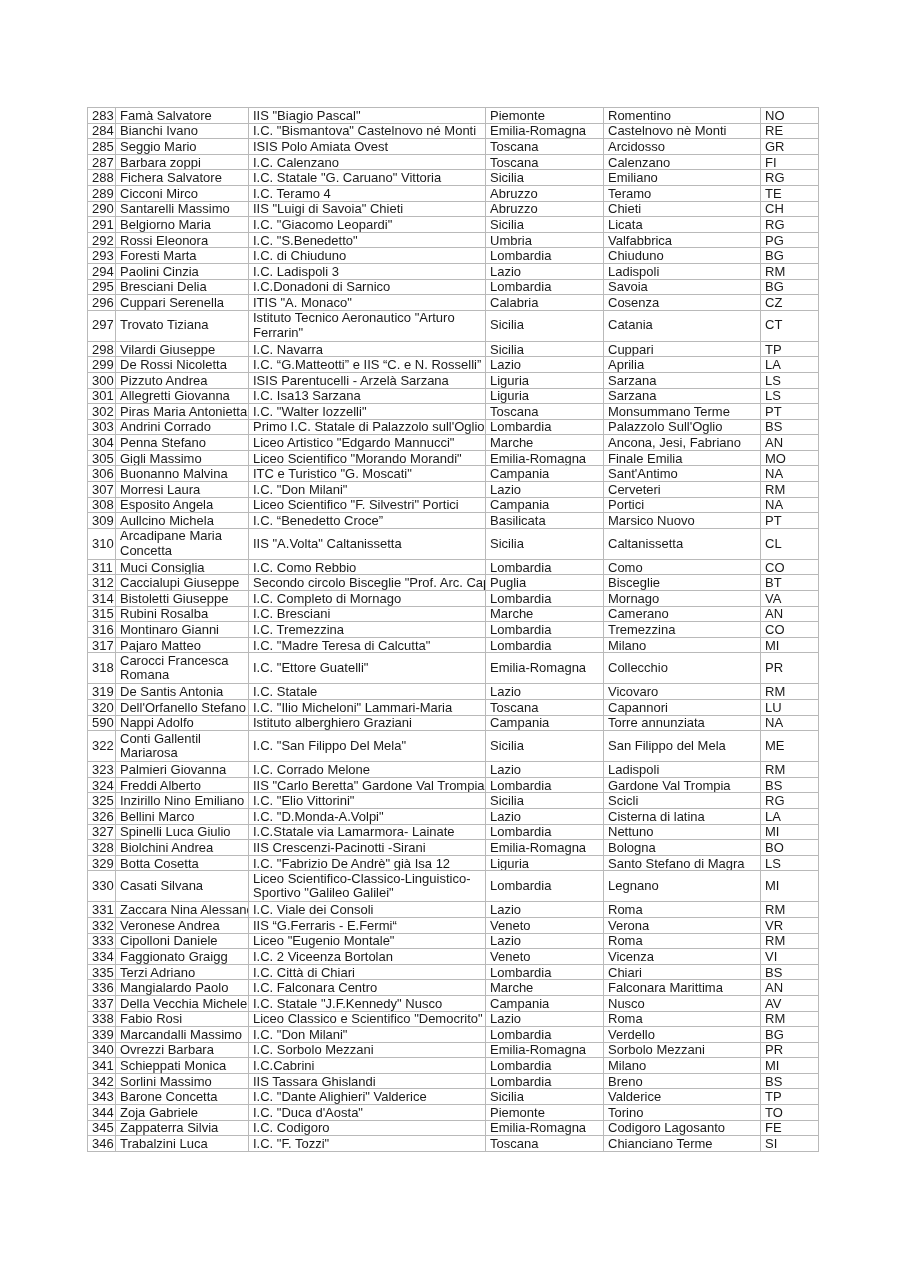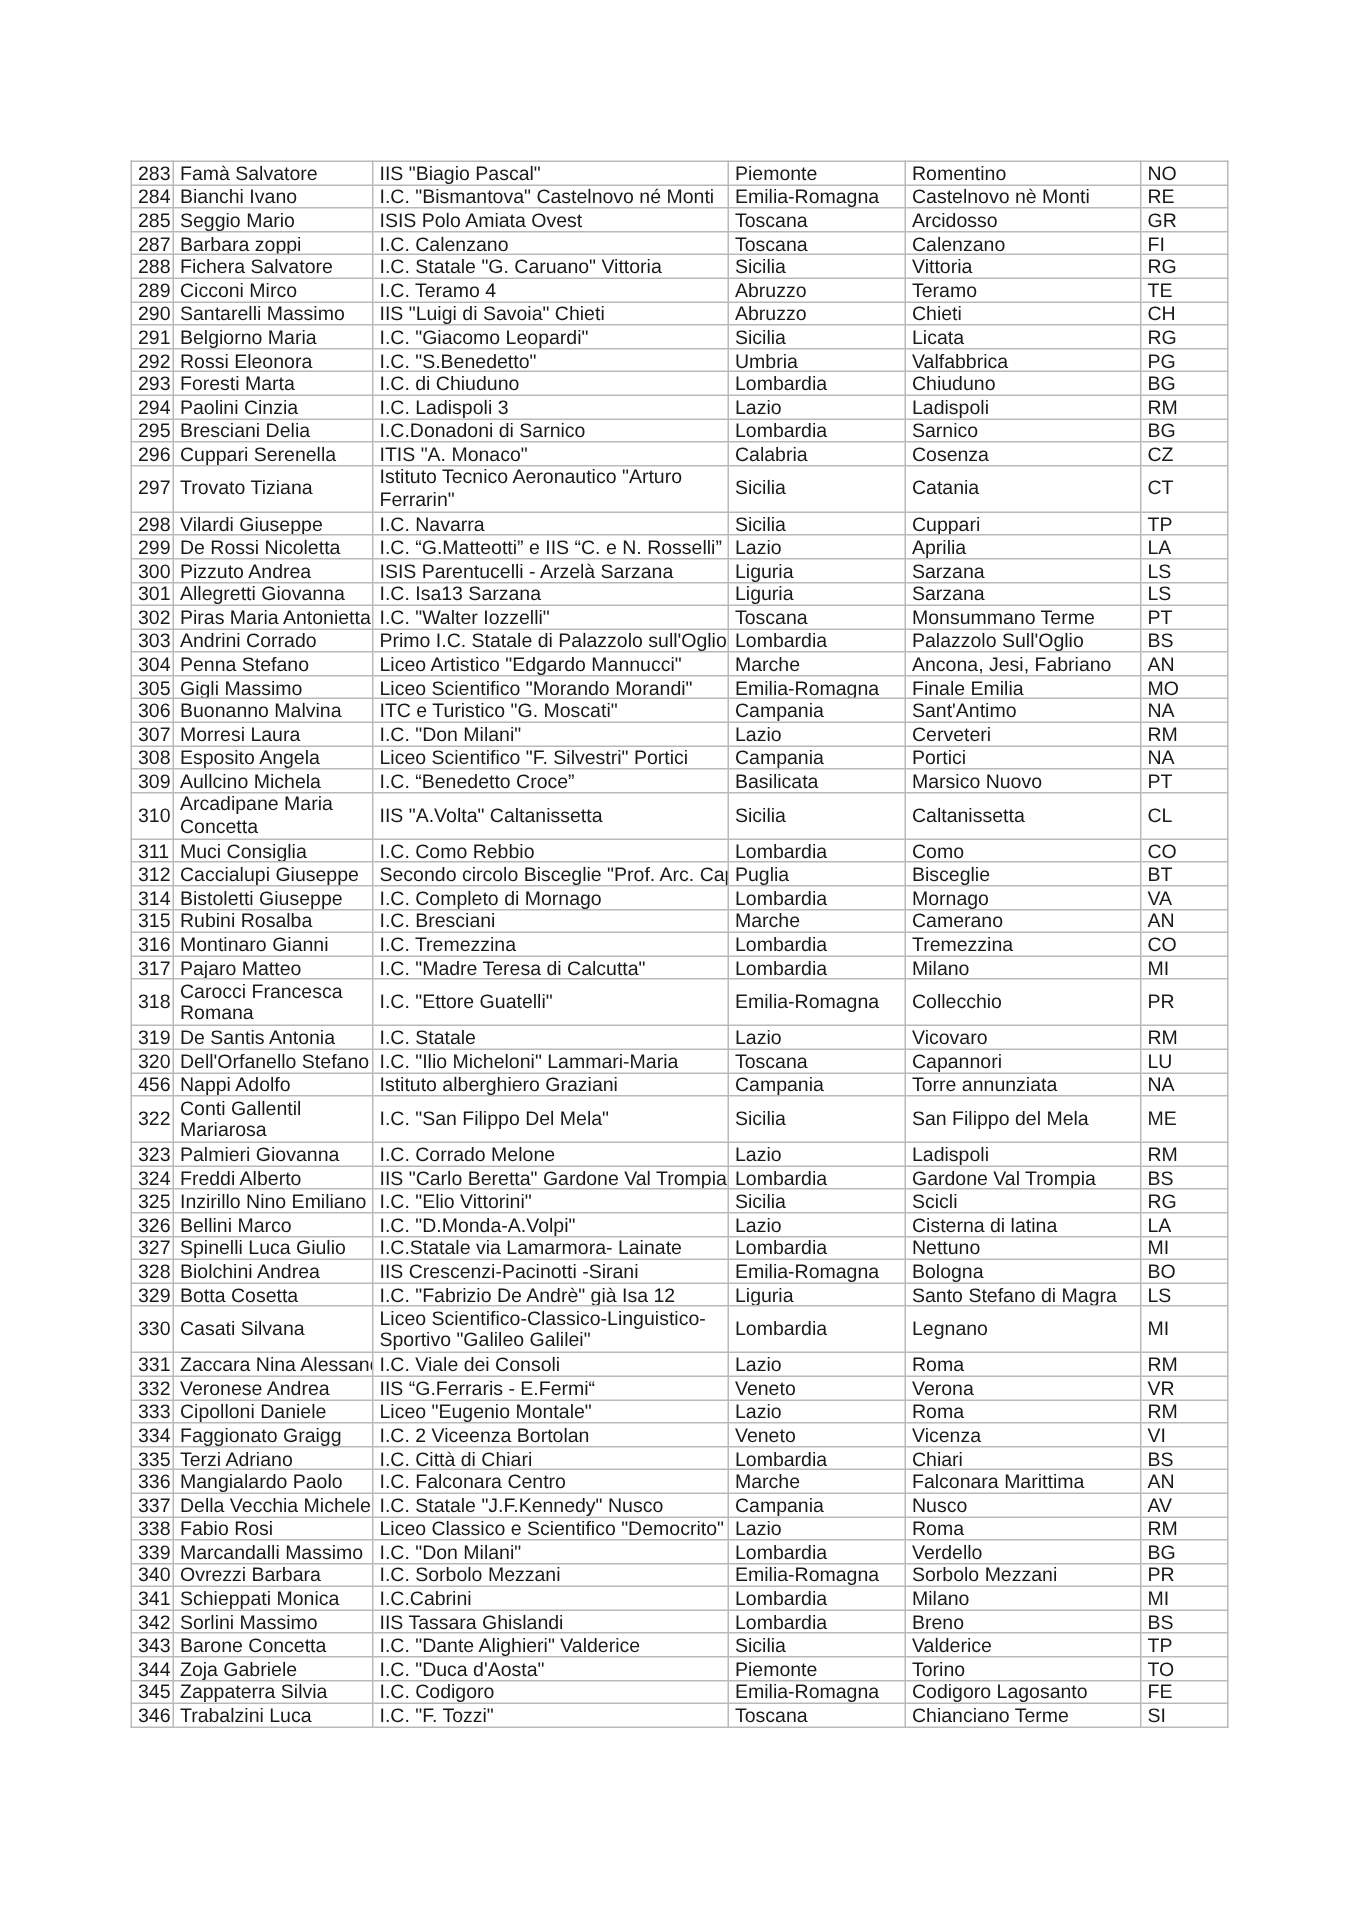--- a/index.html
+++ b/index.html
@@ -71,21 +71,21 @@
         <td>I.C. Calenzano</td>
         <td>Toscana</td>
         <td>Calenzano</td>
         <td>FI</td>
       </tr>
       <tr>
         <td class="c-num">288</td>
         <td>Fichera Salvatore</td>
         <td>I.C. Statale "G. Caruano" Vittoria</td>
         <td>Sicilia</td>
-        <td>Vittoria</td>
+        <td>Emiliano</td>
         <td>RG</td>
       </tr>
       <tr>
         <td class="c-num">289</td>
         <td>Cicconi Mirco</td>
         <td>I.C. Teramo 4</td>
         <td>Abruzzo</td>
         <td>Teramo</td>
         <td>TE</td>
       </tr>
@@ -127,21 +127,21 @@
         <td>I.C. Ladispoli 3</td>
         <td>Lazio</td>
         <td>Ladispoli</td>
         <td>RM</td>
       </tr>
       <tr>
         <td class="c-num">295</td>
         <td>Bresciani Delia</td>
         <td>I.C.Donadoni di Sarnico</td>
         <td>Lombardia</td>
-        <td>Sarnico</td>
+        <td>Savoia</td>
         <td>BG</td>
       </tr>
       <tr>
         <td class="c-num">296</td>
         <td>Cuppari Serenella</td>
         <td>ITIS "A. Monaco"</td>
         <td>Calabria</td>
         <td>Cosenza</td>
         <td>CZ</td>
       </tr>
@@ -323,21 +323,21 @@
       </tr>
       <tr>
         <td class="c-num">320</td>
         <td>Dell'Orfanello Stefano</td>
         <td>I.C. "Ilio Micheloni" Lammari-Maria</td>
         <td>Toscana</td>
         <td>Capannori</td>
         <td>LU</td>
       </tr>
       <tr>
-        <td class="c-num">456</td>
+        <td class="c-num">590</td>
         <td>Nappi Adolfo</td>
         <td>Istituto alberghiero Graziani</td>
         <td>Campania</td>
         <td>Torre annunziata</td>
         <td>NA</td>
       </tr>
       <tr class="tall">
         <td class="c-num">322</td>
         <td>Conti Gallentil Mariarosa</td>
         <td>I.C. "San Filippo Del Mela"</td>

